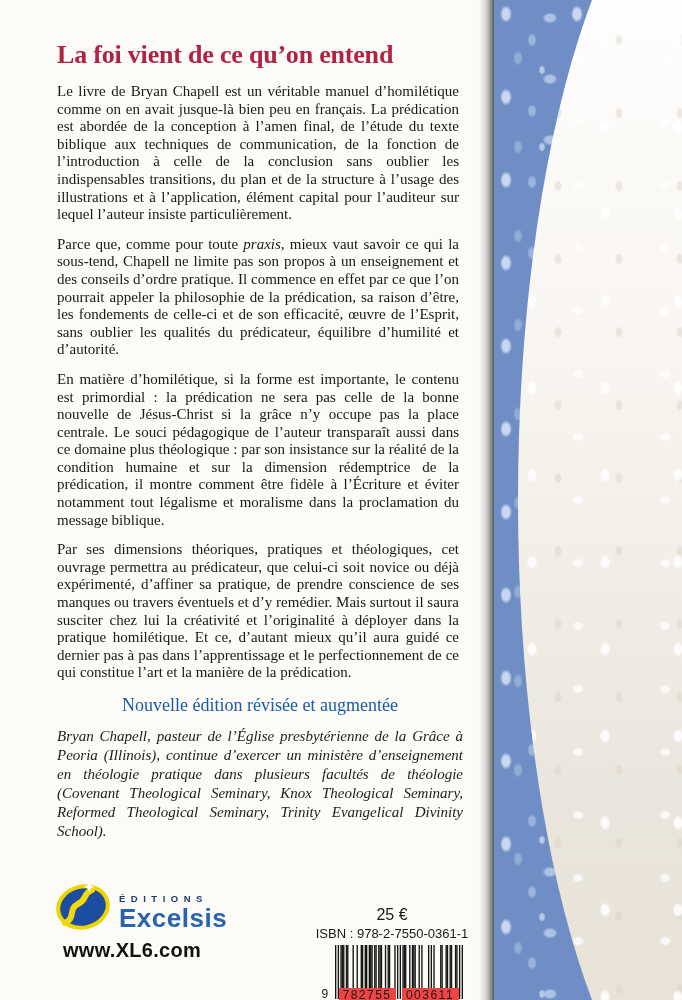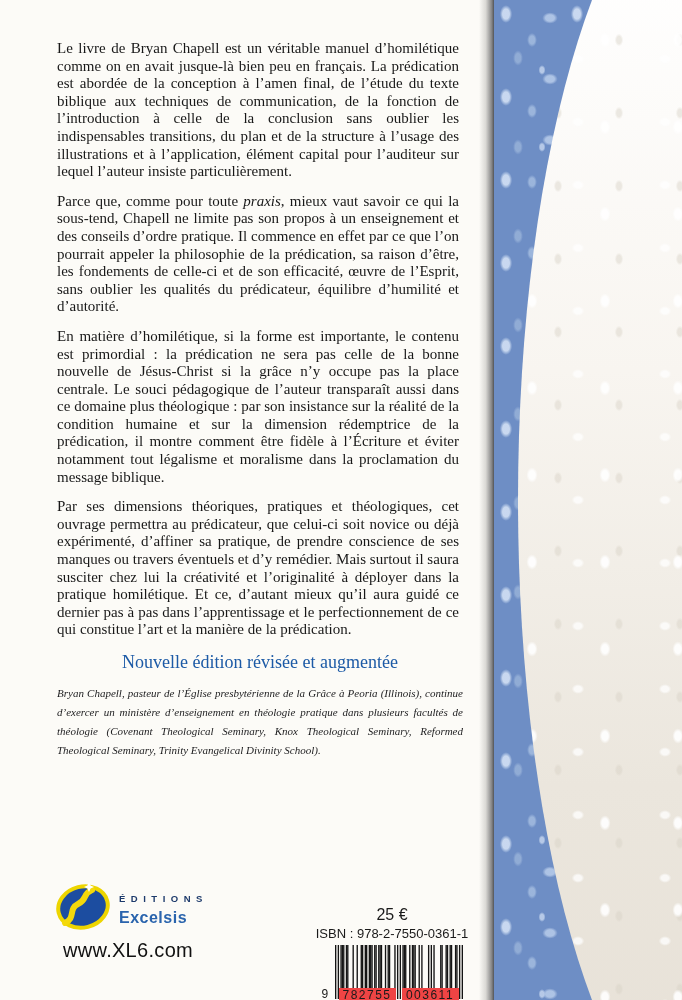--- a/index.html
+++ b/index.html
@@ -44,21 +44,21 @@
   .paras p{
     margin:0 4px 12px 0; font-size:15px; line-height:17.6px;
     text-align:justify; color:#181818; hyphens:auto;
   }
   .paras .ital{ font-style:italic; }
   h2{
     margin:4px 0 11px 0; text-align:center; font-size:18px; line-height:22px;
     font-weight:normal; color:#1c5aa6;
   }
   .bio{
-    margin:0; font-style:italic; font-size:11px; line-height:19px;
+    margin:0; font-style:italic; font-size:15px; line-height:19px;
     text-align:justify; color:#1c1c1e;
   }
   
   .pricebox{ position:absolute; left:308px; top:858px; width:168px; text-align:center;
     font-family:"Liberation Sans", sans-serif; color:#1a1a1a;margin-top:48px; }
   .price{ font-size:16px; line-height:18px; }
   .isbn{ font-size:13px; line-height:15px; margin-top:2px; }
   .barcode{ position:relative; display:inline-block; margin-top:4px; padding-left:13px; height:56px; }
   .bc-bars{ display:block; width:128px; height:54px; }
   .bc-bars rect{ fill:#141414; }
@@ -68,33 +68,34 @@
     font-size:12px; letter-spacing:1.5px; background:#ef4444;
   }
   .bc-g1{ left:17px; } .bc-g2{ left:80px; }
   
   .logoblock{ position:absolute; left:56px; top:878px; width:195px;
     font-family:"Liberation Sans", sans-serif; }
   .logorow{ display:flex; align-items:center; }
   .logo-oval{ display:block; flex:0 0 auto; }
   .logotext{ margin-left:9px; padding-top:9px; }
   .editions{ font-size:9.5px; letter-spacing:5.5px; color:#1d3a6b; font-weight:bold; }
-  .excelsis{ font-size:16px; line-height:26px; font-weight:bold; color:#2a64ad; letter-spacing:0.5px; margin-top:1px; }
-  .website{ font-size:20px; font-weight:normal; color:#111; margin:3px 0 0 7px; letter-spacing:0.3px; }
+  .excelsis{ font-size:26px; line-height:26px; font-weight:bold; color:#2a64ad; letter-spacing:0.5px; margin-top:1px; }
+  .website{ font-size:20px; font-weight:bold; color:#111; margin:3px 0 0 7px; letter-spacing:0.3px; }
 </style>
 </head>
 <body>
 
 <div class="page">
 
   <div class="band"></div>
   <div class="oval"></div>
   <div class="spine"></div>
 
   <div class="content">
+    <h1>La foi vient de ce qu’on entend</h1>
     <div class="paras">
         <p><span>Le livre de Bryan Chapell est un véritable manuel d’homilétique comme on en avait jusque-là bien peu en français. La prédication est abordée de la conception à l’amen final, de l’étude du texte biblique aux techniques de communication, de la fonction de l’introduction à celle de la conclusion sans oublier les indispensables transitions, du plan et de la structure à l’usage des illustrations et à l’application, élément capital pour l’auditeur sur lequel l’auteur insiste particulièrement.</span></p>
         <p><span>Parce que, comme pour toute </span><span class="ital">praxis</span><span>, mieux vaut savoir ce qui la sous-tend, Chapell ne limite pas son propos à un enseignement et des conseils d’ordre pratique. Il commence en effet par ce que l’on pourrait appeler la philosophie de la prédication, sa raison d’être, les fondements de celle-ci et de son efficacité, œuvre de l’Esprit, sans oublier les qualités du prédicateur, équilibre d’humilité et d’autorité.</span></p>
         <p><span>En matière d’homilétique, si la forme est importante, le contenu est primordial : la prédication ne sera pas celle de la bonne nouvelle de Jésus-Christ si la grâce n’y occupe pas la place centrale. Le souci pédagogique de l’auteur transparaît aussi dans ce domaine plus théologique : par son insistance sur la réalité de la condition humaine et sur la dimension rédemptrice de la prédication, il montre comment être fidèle à l’Écriture et éviter notamment tout légalisme et moralisme dans la proclamation du message biblique.</span></p>
         <p><span>Par ses dimensions théoriques, pratiques et théologiques, cet ouvrage permettra au prédicateur, que celui-ci soit novice ou déjà expérimenté, d’affiner sa pratique, de prendre conscience de ses manques ou travers éventuels et d’y remédier. Mais surtout il saura susciter chez lui la créativité et l’originalité à déployer dans la pratique homilétique. Et ce, d’autant mieux qu’il aura guidé ce dernier pas à pas dans l’apprentissage et le perfectionnement de ce qui constitue l’art et la manière de la prédication.</span></p>
       </div>
     <h2>Nouvelle édition révisée et augmentée</h2>
     <p class="bio">Bryan Chapell, pasteur de l’Église presbytérienne de la Grâce à Peoria (Illinois), continue d’exercer un ministère d’enseignement en théologie pratique dans plusieurs facultés de théologie (Covenant Theological Seminary, Knox Theological Seminary, Reformed Theological Seminary, Trinity Evangelical Divinity School).</p>
   </div>
 

